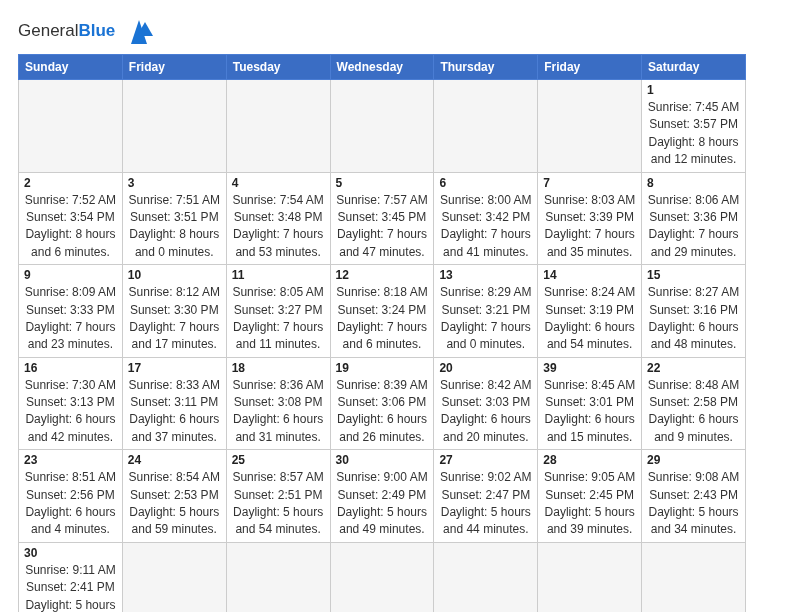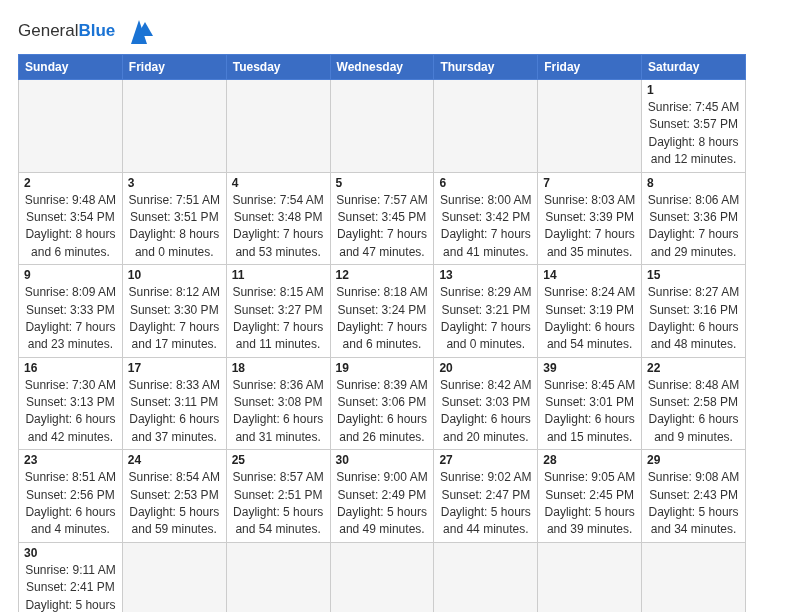--- a/index.html
+++ b/index.html
@@ -138,21 +138,21 @@
             <span class="day-number">1</span>
             <div class="day-info">Sunrise: 7:45 AM
 Sunset: 3:57 PM
 Daylight: 8 hours
 and 12 minutes.</div>
           </td>
         </tr>
         <tr class="week-row">
           <td>
             <span class="day-number">2</span>
-            <div class="day-info">Sunrise: 9:48 AM
+            <div class="day-info">Sunrise: 7:52 AM
 Sunset: 3:54 PM
 Daylight: 8 hours
 and 6 minutes.</div>
           </td>
           <td>
             <span class="day-number">3</span>
             <div class="day-info">Sunrise: 7:51 AM
 Sunset: 3:51 PM
 Daylight: 8 hours
 and 0 minutes.</div>
@@ -203,21 +203,21 @@
           </td>
           <td>
             <span class="day-number">10</span>
             <div class="day-info">Sunrise: 8:12 AM
 Sunset: 3:30 PM
 Daylight: 7 hours
 and 17 minutes.</div>
           </td>
           <td>
             <span class="day-number">11</span>
-            <div class="day-info">Sunrise: 8:15 AM
+            <div class="day-info">Sunrise: 8:05 AM
 Sunset: 3:27 PM
 Daylight: 7 hours
 and 11 minutes.</div>
           </td>
           <td>
             <span class="day-number">12</span>
             <div class="day-info">Sunrise: 8:18 AM
 Sunset: 3:24 PM
 Daylight: 7 hours
 and 6 minutes.</div>

